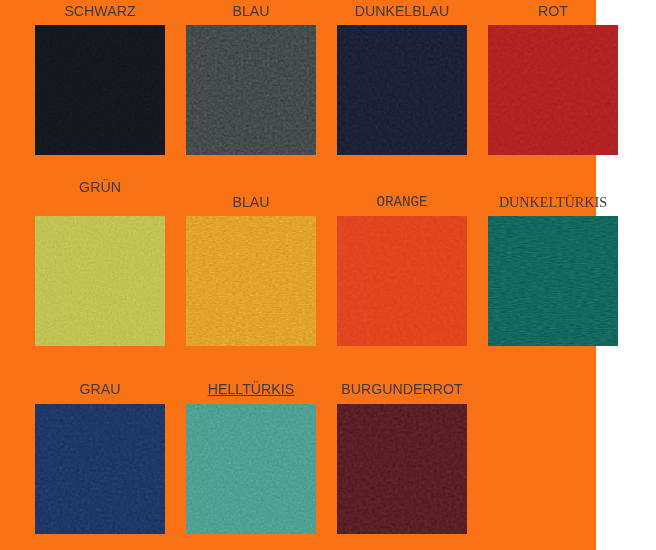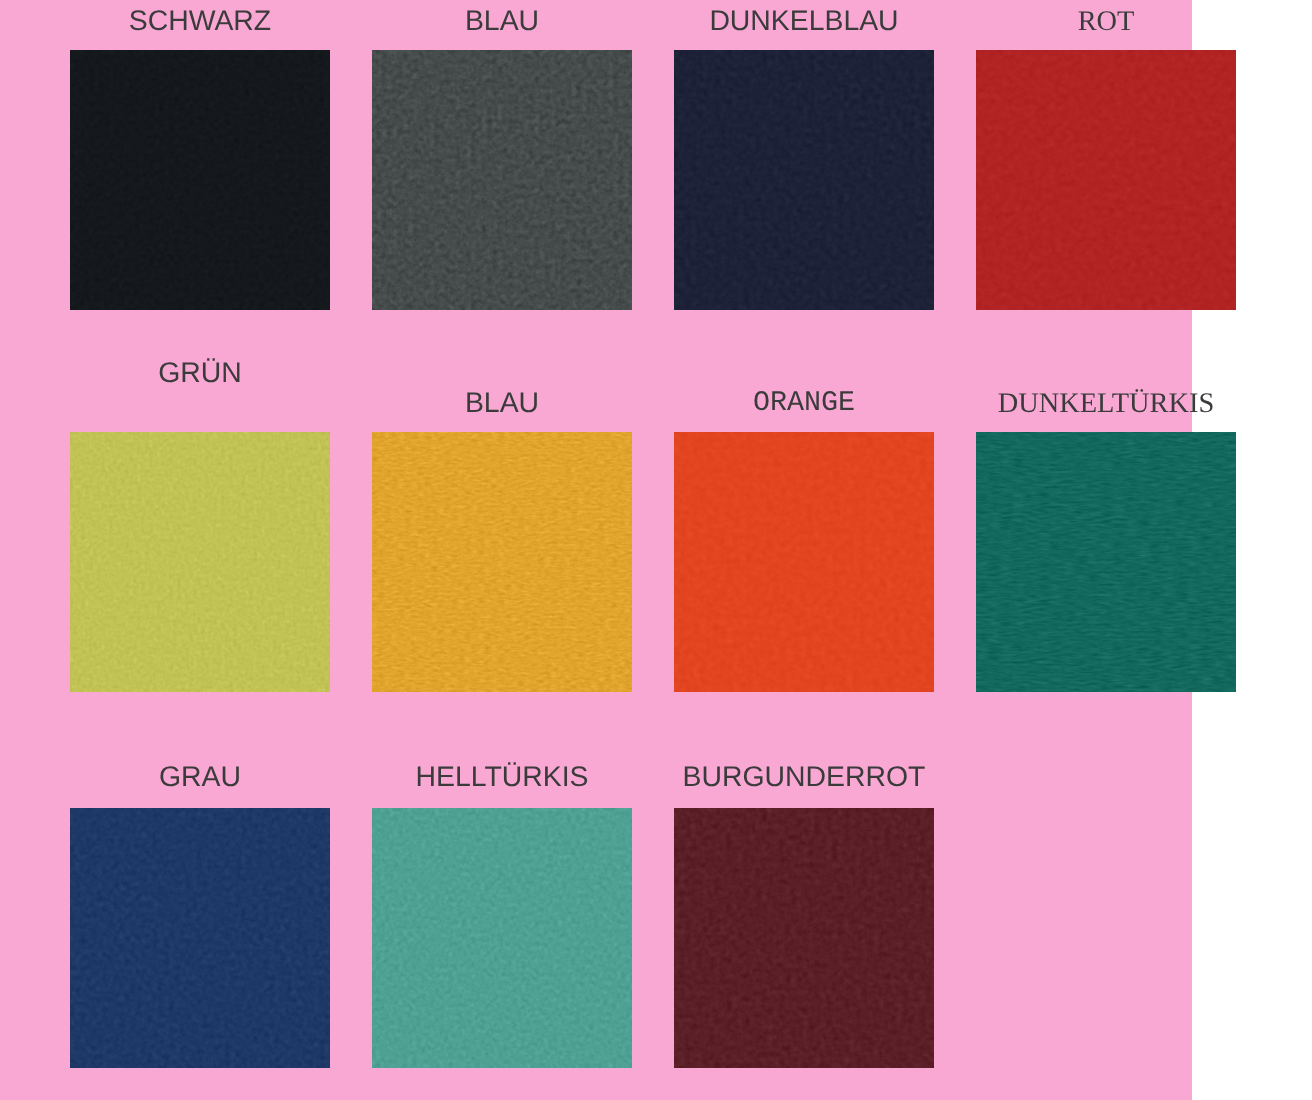--- a/index.html
+++ b/index.html
@@ -11,21 +11,21 @@
   body {
     width: 656px;
     height: 550px;
     overflow: hidden;
     font-family: "Liberation Sans", sans-serif;
   }
   #swatch-board {
     position: relative;
     width: 596px;
     height: 550px;
-    background: #f9a8d4;
+    background: #f97316;
   }
   .swatch-cell { position: absolute; width: 130px; top: 0; }
   .swatch-label {
     position: absolute;
     left: -30px;
     width: 190px;
     text-align: center;
     font-size: 14.2px;
     line-height: 14px;
     color: #3b3b3b;
@@ -98,21 +98,21 @@
                 <feFuncB type="linear" slope="0.1100" intercept="0.1685"></feFuncB>
                 <feFuncA type="linear" slope="0" intercept="1"></feFuncA>
               </feComponentTransfer>
             </filter>
           </defs>
           <rect x="0" y="0" width="130" height="130" fill="#000000" filter="url(#tex2)"></rect>
         </svg>
       </div>
     </div>
     <div class="swatch-cell" style="left: 488px;">
-      <div class="swatch-label" style="top: 4px; font-family: Liberation Serif, serif;">ROT</div>
+      <div class="swatch-label" style="top: 4px;">ROT</div>
       <div class="swatch-tile" style="top: 25px; background: rgb(177, 36, 35);">
         <svg width="130" height="130" viewBox="0 0 130 130">
           <defs>
             <filter id="tex3" x="0" y="0" width="130" height="130" color-interpolation-filters="sRGB" filterUnits="userSpaceOnUse">
               <feTurbulence type="fractalNoise" baseFrequency="0.3 0.32" numOctaves="3" seed="31" stitchTiles="noStitch" result="n"></feTurbulence>
               <feColorMatrix in="n" type="matrix" values="0.34 0.33 0.33 0 0  0.34 0.33 0.33 0 0  0.34 0.33 0.33 0 0  0 0 0 0 1" result="ng"></feColorMatrix>
               <feComponentTransfer in="ng">
                 <feFuncR type="linear" slope="0.1000" intercept="0.6441"></feFuncR>
                 <feFuncG type="linear" slope="0.1000" intercept="0.0912"></feFuncG>
                 <feFuncB type="linear" slope="0.1000" intercept="0.0873"></feFuncB>
@@ -218,21 +218,21 @@
                 <feFuncB type="linear" slope="0.1400" intercept="0.3378"></feFuncB>
                 <feFuncA type="linear" slope="0" intercept="1"></feFuncA>
               </feComponentTransfer>
             </filter>
           </defs>
           <rect x="0" y="0" width="130" height="130" fill="#000000" filter="url(#tex8)"></rect>
         </svg>
       </div>
     </div>
     <div class="swatch-cell" style="left: 186px;">
-      <div class="swatch-label" style="top: 382px;">HELLTÜRKIS</div>
+      <div class="swatch-label" style="top: 382px; text-decoration: underline;">HELLTÜRKIS</div>
       <div class="swatch-tile" style="top: 404px; background: rgb(79, 161, 147);">
         <svg width="130" height="130" viewBox="0 0 130 130">
           <defs>
             <filter id="tex9" x="0" y="0" width="130" height="130" color-interpolation-filters="sRGB" filterUnits="userSpaceOnUse">
               <feTurbulence type="fractalNoise" baseFrequency="0.44 0.46" numOctaves="3" seed="97" stitchTiles="noStitch" result="n"></feTurbulence>
               <feColorMatrix in="n" type="matrix" values="0.34 0.33 0.33 0 0  0.34 0.33 0.33 0 0  0.34 0.33 0.33 0 0  0 0 0 0 1" result="ng"></feColorMatrix>
               <feComponentTransfer in="ng">
                 <feFuncR type="linear" slope="0.1700" intercept="0.2248"></feFuncR>
                 <feFuncG type="linear" slope="0.1700" intercept="0.5464"></feFuncG>
                 <feFuncB type="linear" slope="0.1700" intercept="0.4915"></feFuncB>

